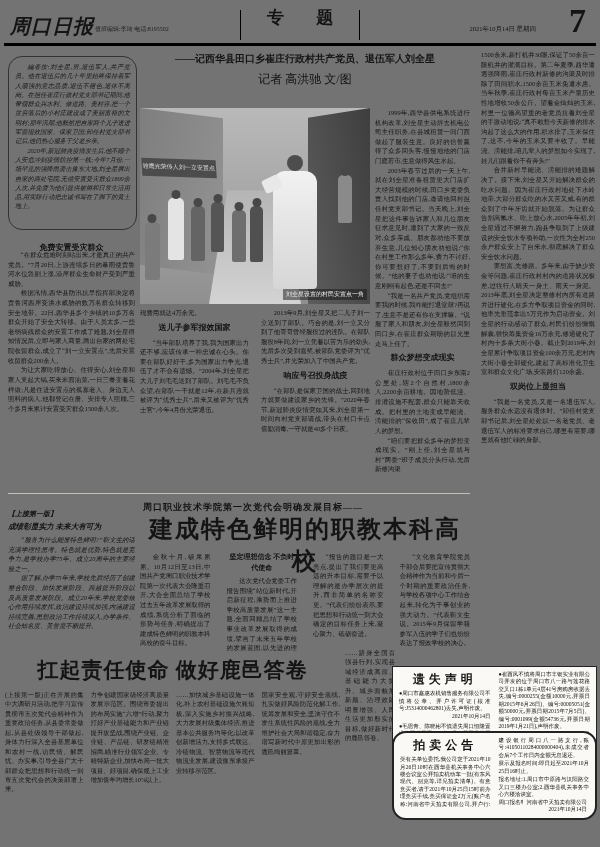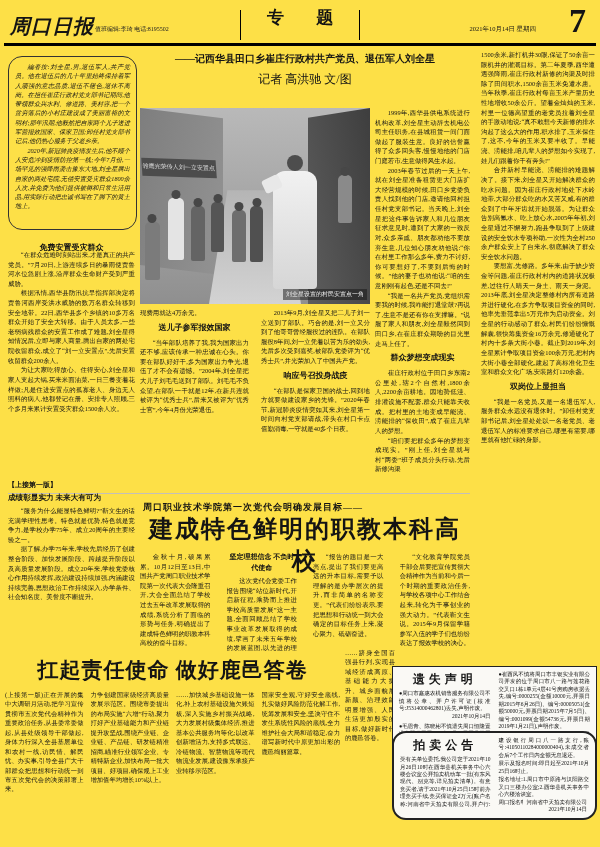--- a/index.html
+++ b/index.html
@@ -1,16 +1,16 @@
 <!DOCTYPE html>
 <html><head>
 <meta charset="utf-8">
 <style>
   html,body{margin:0;padding:0;}
-  .page{position:relative;width:600px;height:847px;background:#fde047;color:#141414;
+  .page{position:relative;width:600px;height:847px;background:#737373;color:#141414;
         font-family:"Liberation Serif",serif;overflow:hidden;}
   
   .masthead{position:absolute;left:10px;top:13px;font-size:20px;font-weight:bold;
             font-style:italic;letter-spacing:1px;}
   .duty{position:absolute;left:95px;top:25px;font-size:6px;color:#222;}
   .section-wrap{position:absolute;left:225px;top:9px;width:150px;height:32px;
                 display:flex;align-items:center;justify-content:center;}
   .vbar{width:1px;height:30px;background:#000;}
   .section-title{font-size:17px;font-weight:bold;letter-spacing:14px;margin:0 12px 16px 26px;}
   .date{position:absolute;right:64px;top:25px;font-size:6.5px;}
@@ -54,22 +54,22 @@
   .caption{position:absolute;right:3px;bottom:4px;background:rgba(20,20,20,.5);color:#efefef;
            font-size:6px;padding:1px 3px;}
   
   .kicker{position:absolute;left:143px;top:501px;font-size:9px;font-weight:bold;letter-spacing:1px;}
   .col-headline{position:absolute;left:140px;top:513px;width:330px;text-align:center;
                 font-size:24px;font-weight:bold;letter-spacing:2px;margin:0;}
   .college-cols{position:absolute;left:140px;top:552px;width:330px;height:100px;display:flex;gap:16px;overflow:hidden;}
   .college-cols>div{flex:1;font-size:6.4px;line-height:1.5;overflow:hidden;}
   .college-cols .subhead{font-size:7px;margin:0 0 3px;}
   
-  .cont{position:absolute;left:8px;top:480px;width:127px;height:150px;overflow:hidden;
-        font-size:6.4px;line-height:1.5;}
+  .cont{position:absolute;left:8px;top:509px;width:127px;height:150px;overflow:hidden;
+        font-size:6.4px;line-height:1.5;font-style:italic;}
   .cont .tag{font-size:7px;font-weight:bold;text-indent:0;margin:0;}
   .cont .ctitle{font-size:7.6px;font-weight:bold;text-indent:0;margin:1px 0 3px;}
   
   .luyi-headline{position:absolute;left:5px;top:656px;width:335px;text-align:center;
                  font-size:21px;font-weight:bold;letter-spacing:1px;margin:0;}
   .luyi-cols{position:absolute;left:5px;top:690px;width:335px;height:152px;display:flex;gap:7px;overflow:hidden;}
   .luyi-cols>div{flex:1;font-size:6.3px;line-height:1.5;overflow:hidden;}
   .sliver{position:absolute;left:345px;top:648px;width:50px;height:196px;overflow:hidden;
           font-size:6.3px;line-height:1.5;}
   

